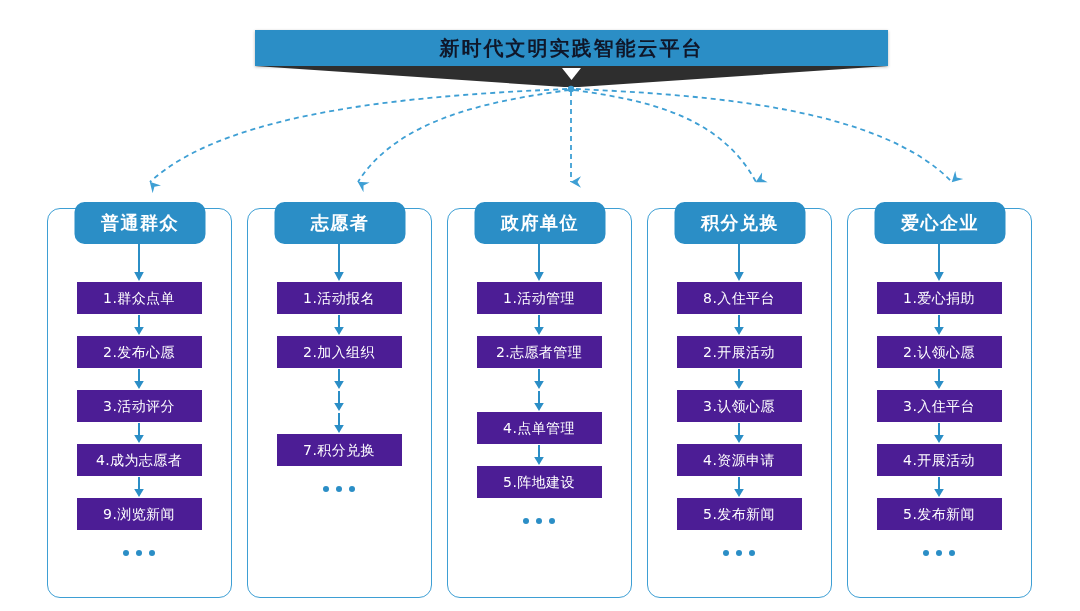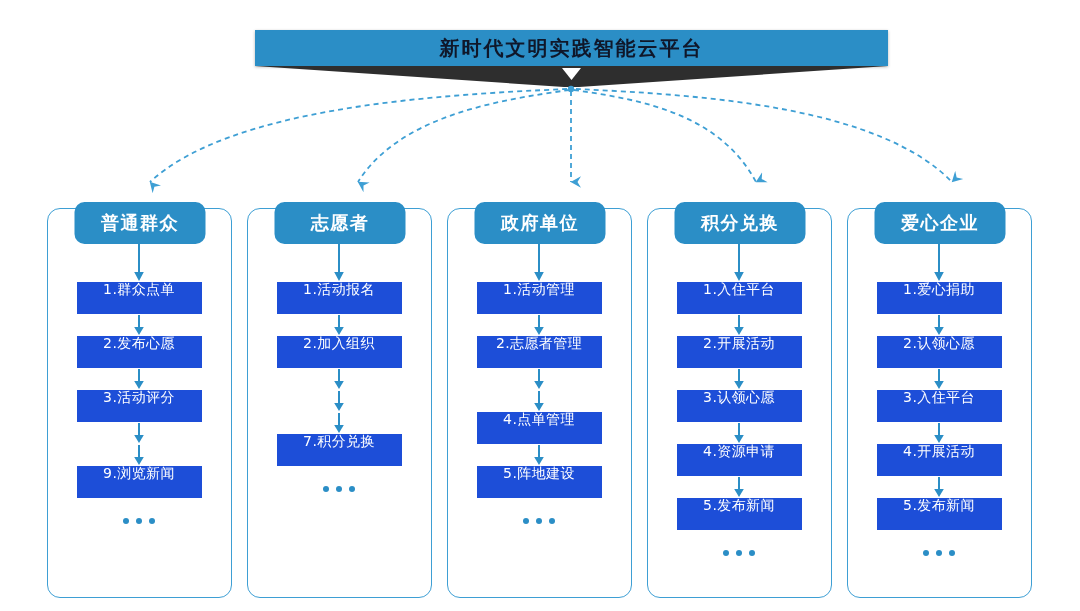--- a/index.html
+++ b/index.html
@@ -128,23 +128,23 @@
     flex: none;
   }
   .step-arrow {
     width: 14px;
     height: 22px;
     flex: none;
   }
   .step-box {
     width: 125px;
     height: 32px;
-    background: #1d4ed8;
-    display: flex;
-    align-items: flex-start;
+    background: #4c1d95;
+    display: flex;
+    align-items: center;
     justify-content: center;
     flex: none;
   }
   .step-label {
     color: #ffffff;
     font-size: 14px;
     line-height: 1;
     white-space: nowrap;
     letter-spacing: 0.4px;
   }
@@ -218,20 +218,23 @@
         <line x1="7" y1="1" x2="7" y2="14" stroke="#2b8ec6" stroke-width="2"></line>
         <polygon points="2.2,13 11.8,13 7,21" fill="#2b8ec6"></polygon>
       </svg>
       <div class="step-box">
         <span class="step-label">3.活动评分</span>
       </div>
       <svg class="step-arrow" viewBox="0 0 14 22">
         <line x1="7" y1="1" x2="7" y2="14" stroke="#2b8ec6" stroke-width="2"></line>
         <polygon points="2.2,13 11.8,13 7,21" fill="#2b8ec6"></polygon>
       </svg>
+      <div class="step-box">
+        <span class="step-label">4.成为志愿者</span>
+      </div>
       <svg class="step-arrow" viewBox="0 0 14 22">
         <line x1="7" y1="1" x2="7" y2="14" stroke="#2b8ec6" stroke-width="2"></line>
         <polygon points="2.2,13 11.8,13 7,21" fill="#2b8ec6"></polygon>
       </svg>
       <div class="step-box">
         <span class="step-label">9.浏览新闻</span>
       </div>
       <div class="ellipsis">
         <i></i>
           <i></i>
@@ -333,21 +336,21 @@
     <div class="col-frame"></div>
     <div class="col-header">
       <span class="col-header-label">积分兑换</span>
     </div>
     <div class="col-body">
       <svg class="lead-arrow" viewBox="0 0 14 38">
         <line x1="7" y1="0" x2="7" y2="29" stroke="#2b8ec6" stroke-width="2"></line>
         <polygon points="2.2,28 11.8,28 7,37" fill="#2b8ec6"></polygon>
       </svg>
       <div class="step-box">
-        <span class="step-label">1.入住平台</span>
+        <span class="step-label">8.入住平台</span>
       </div>
       <svg class="step-arrow" viewBox="0 0 14 22">
         <line x1="7" y1="1" x2="7" y2="14" stroke="#2b8ec6" stroke-width="2"></line>
         <polygon points="2.2,13 11.8,13 7,21" fill="#2b8ec6"></polygon>
       </svg>
       <div class="step-box">
         <span class="step-label">2.开展活动</span>
       </div>
       <svg class="step-arrow" viewBox="0 0 14 22">
         <line x1="7" y1="1" x2="7" y2="14" stroke="#2b8ec6" stroke-width="2"></line>

